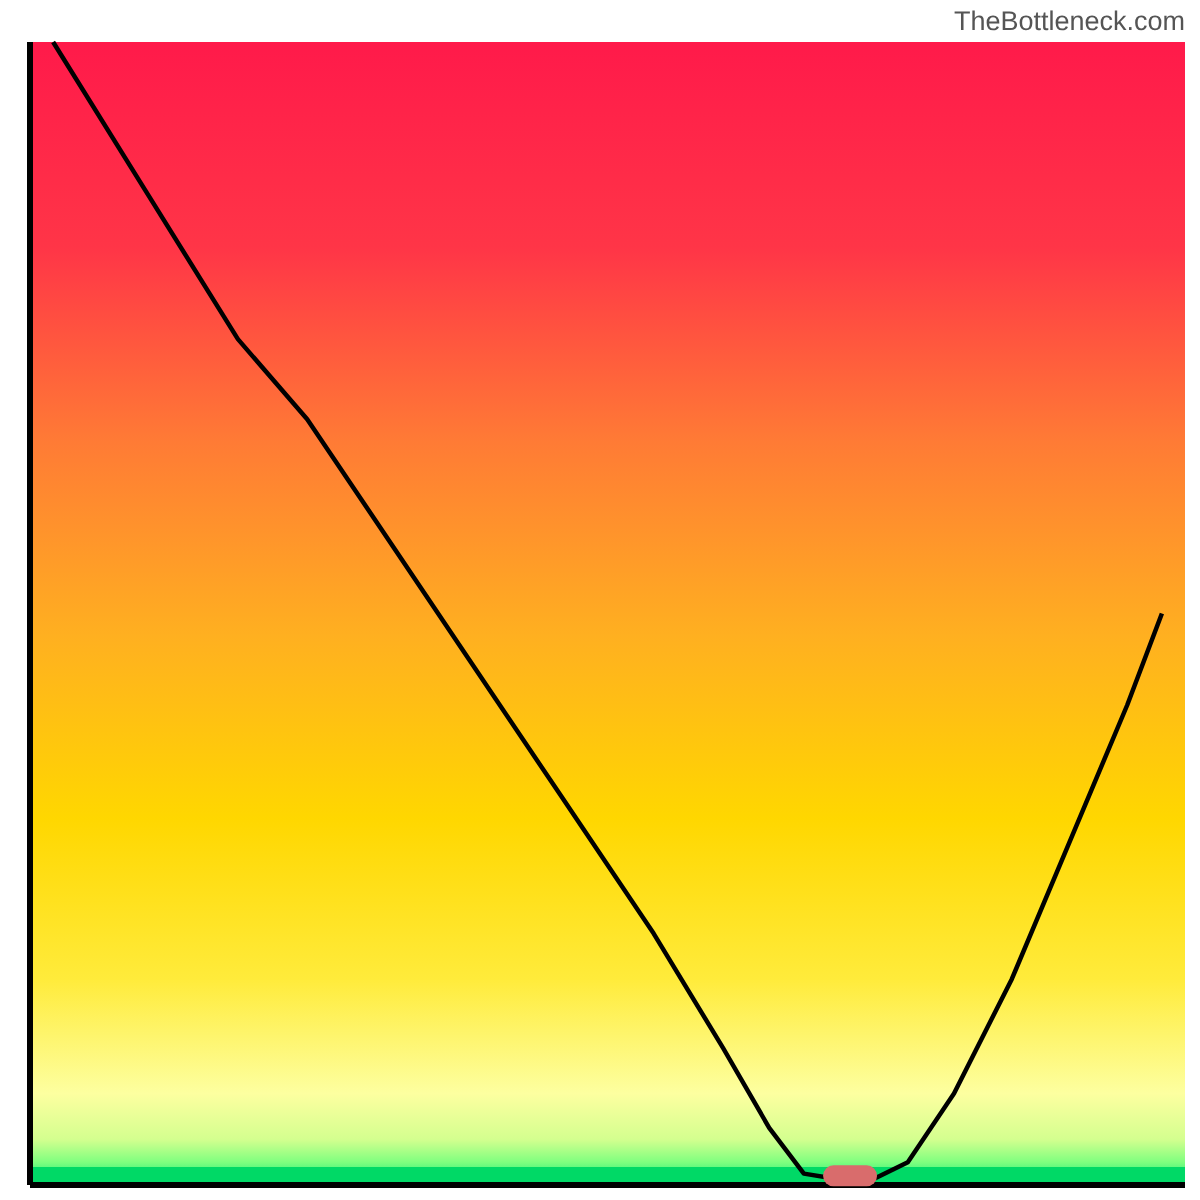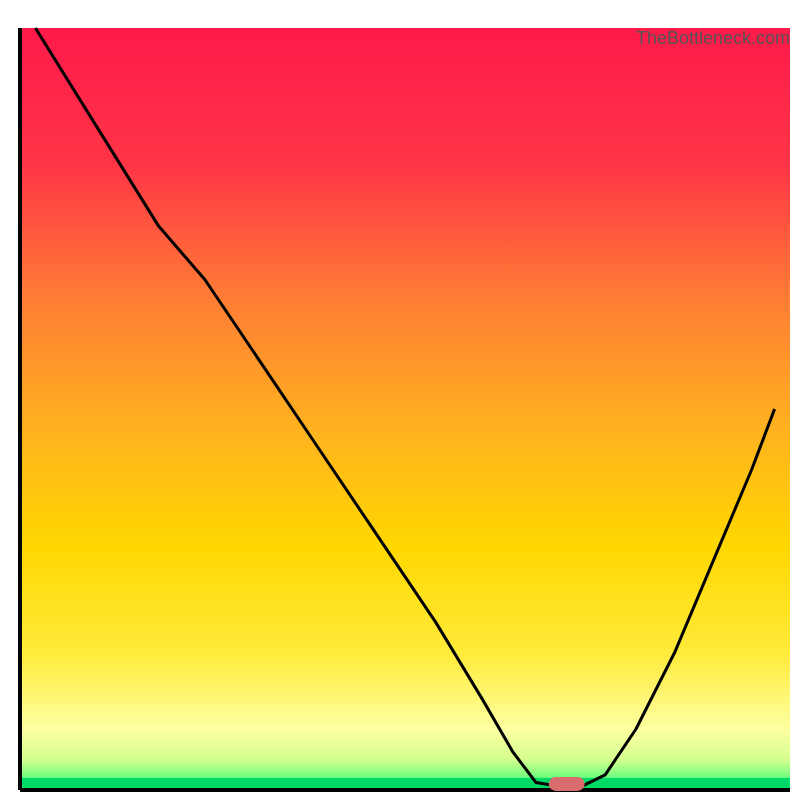--- a/index.html
+++ b/index.html
@@ -18,21 +18,20 @@
     width: 800px;
     height: 800px;
   }
   .attribution {
     position: absolute;
     top: 4px;
     right: 10px;
     font-size: 18px;
     color: #555555;
     font-weight: 500;
-    margin-top: 24px;
   }
   svg {
     display: block;
   }
 </style>
 </head>
 <body>
 
 <div class="chart-container">
   <svg width="800" height="800" viewBox="0 0 800 800">

